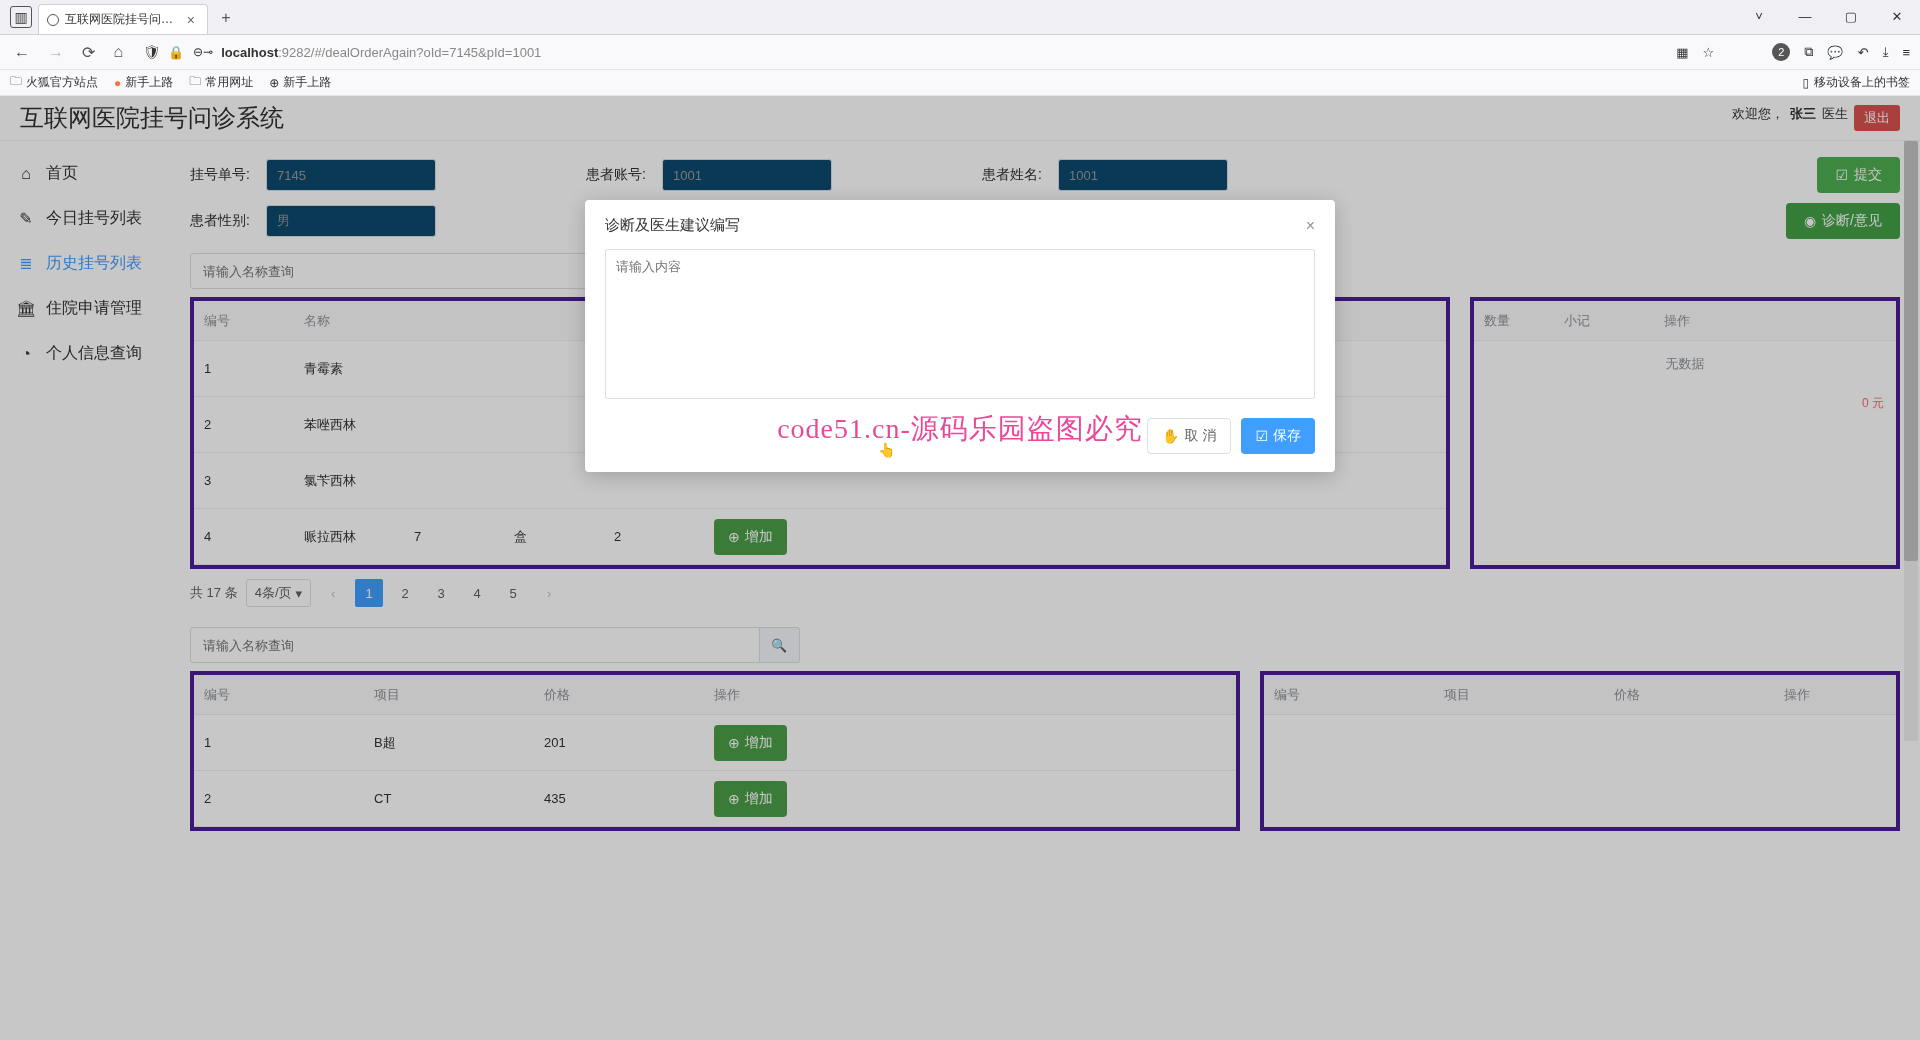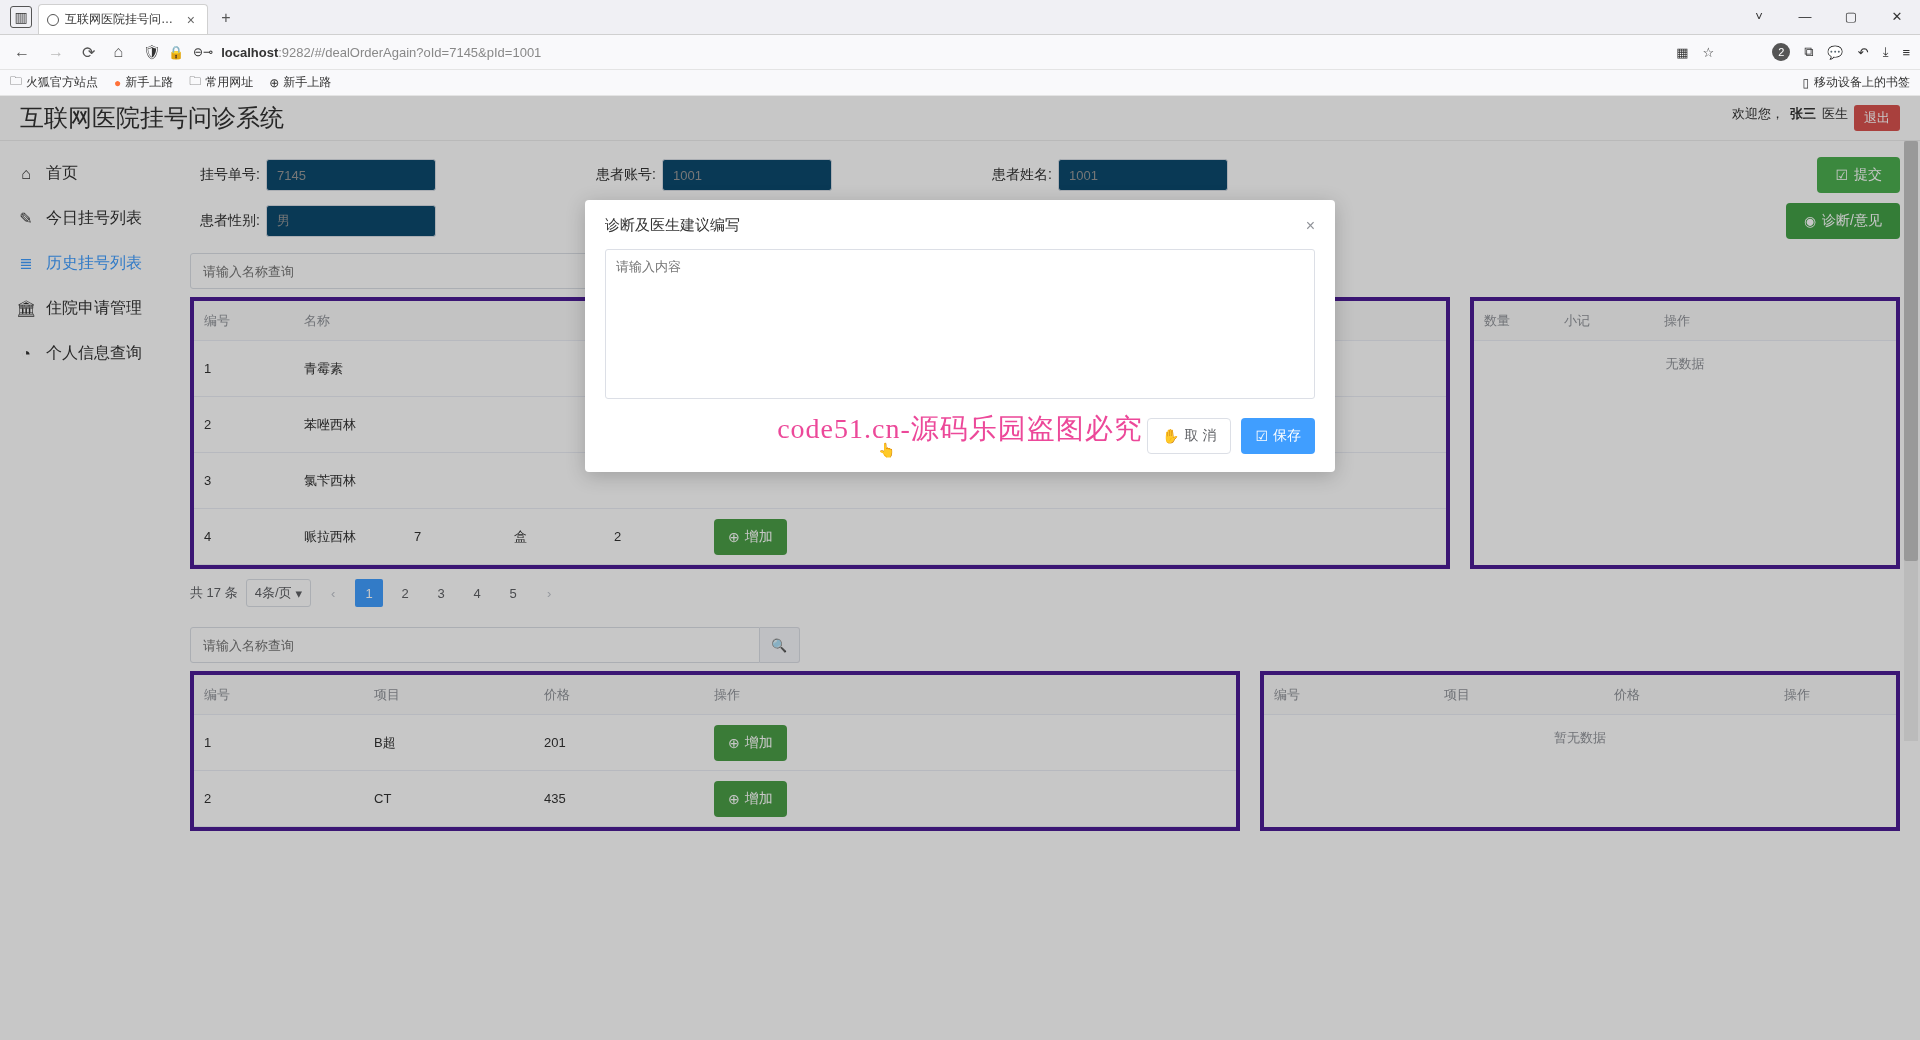--- a/index.html
+++ b/index.html
@@ -41,21 +41,21 @@
   .app-body { display:flex; height: calc(1040px - 35px - 35px - 26px - 45px); }
   .sidebar { width:170px; background:#fff; padding-top:10px;}
   .side-item { display:flex; align-items:center; gap:10px; padding:12px 16px; font-size:16px; color:#333;}
   .side-item.active { color:#409eff;}
   .side-ico { width:20px; text-align:center; font-size:16px;}
 
   .main { flex:1; padding:16px 20px; overflow-y:auto; position:relative; background:#fff;}
 
   .form-row { display:flex; align-items:center; gap:30px; margin-bottom:10px;}
   .fld { display:flex; align-items:center; gap:6px;}
-  .fld label { width:70px; font-size:14px;text-align:right;}
+  .fld label { width:70px; font-size:14px;}
   .fld .inp { width:170px; height:32px; border:1px solid #dcdfe6; border-radius:3px; background:#0c4a6e; color:#999; display:flex; align-items:center; padding:0 10px; font-size:13px;}
   .wide-gap { width:90px;}
 
   .btn { display:inline-flex; align-items:center; justify-content:center; padding:0 18px; height:36px; border-radius:4px; color:#fff; font-size:14px; gap:6px;}
   .btn-green { background:#4caf50;}
   .btn-green2 { background:#43a047;}
   .btn-right-col { margin-left:auto;}
 
   .searchbar { display:flex; margin:14px 0 8px 0;}
   .searchbar input { width:570px; height:36px; border:1px solid #dcdfe6; border-radius:3px 0 0 3px; padding:0 12px; font-size:13px; background:#fff;}
@@ -285,20 +285,21 @@
               </span></div>
         </div>
       </div>
       <div class="tbl right">
         <div class="tbl-head">
           <div class="tc rc1">数量</div>
           <div class="tc rc2">小记</div>
           <div class="tc rc3">操作</div>
         </div>
         <div class="nodata">无数据</div>
+        <div class="sum-row">0 元</div>
       </div>
     </div>
 
     <div class="pager">
       <span>共 17 条</span>
       <span class="sel">
           <span>4条/页</span>
           <span>▾</span>
         </span>
       <span class="pg nav">‹</span>
@@ -344,21 +345,20 @@
               </span></div>
         </div>
       </div>
       <div class="tbl tbl2-right">
         <div class="tbl-head">
           <div class="tc br1">编号</div>
           <div class="tc br2">项目</div>
           <div class="tc br3">价格</div>
           <div class="tc br4">操作</div>
         </div>
-        <div class="nodata">暂无数据</div>
       </div>
     </div>
 
   </div>
 </div>
 
 <div class="scroll-thin">
     <div class="scroll-thumb"></div>
   </div>
 

